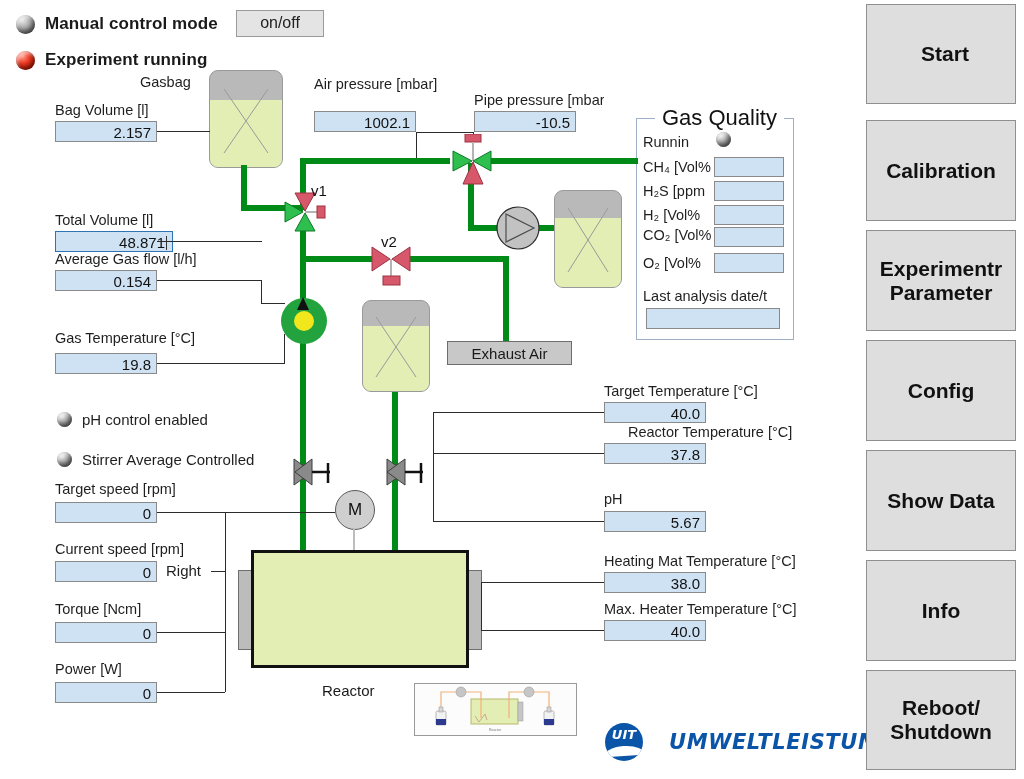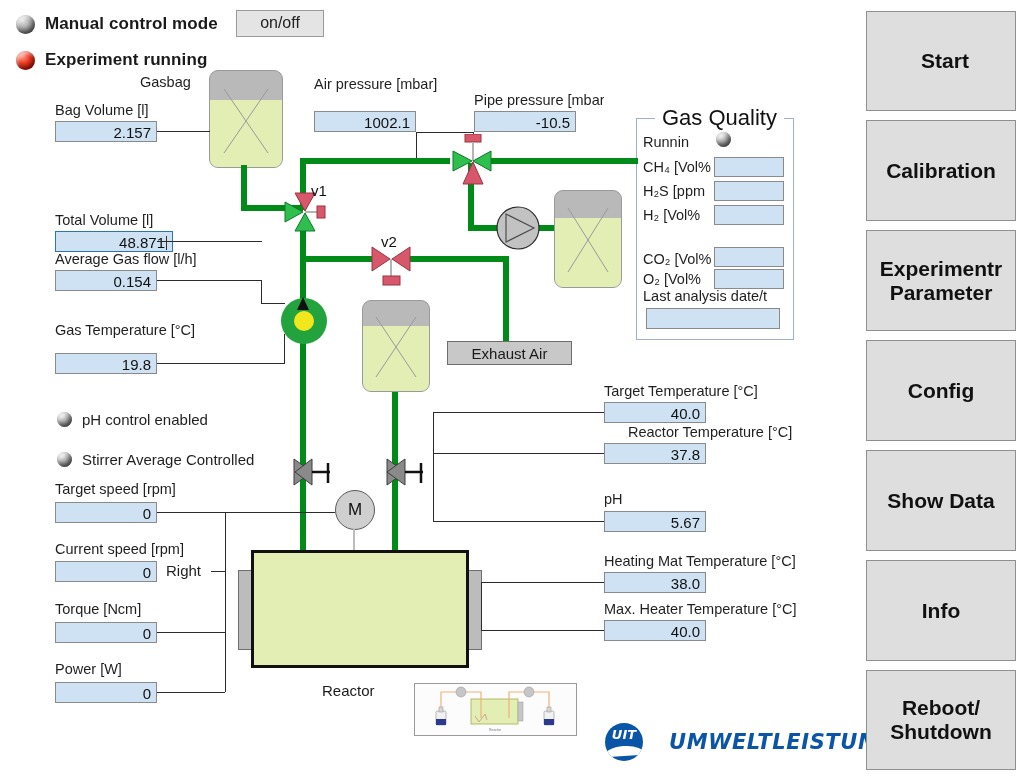--- a/index.html
+++ b/index.html
@@ -151,21 +151,21 @@
 <div class="abs fld-label" style="left:55px;top:212px;">Total Volume [l]</div>
 <div class="abs fld-box focused" style="left:55px;top:231px;width:118px;">48.871<span class="caret"></span></div>
 <div class="wire" style="left:157px;top:241px;width:105px;height:1px;"></div>
 
 <div class="abs fld-label" style="left:55px;top:251px;">Average Gas flow [l/h]</div>
 <div class="abs fld-box" style="left:55px;top:270px;width:102px;">0.154</div>
 <div class="wire" style="left:157px;top:280px;width:105px;height:1px;"></div>
 <div class="wire" style="left:261px;top:280px;width:1px;height:24px;"></div>
 <div class="wire" style="left:261px;top:303px;width:24px;height:1px;"></div>
 
-<div class="abs fld-label" style="left:55px;top:322px;">Gas Temperature [°C]</div>
+<div class="abs fld-label" style="left:55px;top:330px;">Gas Temperature [°C]</div>
 <div class="abs fld-box" style="left:55px;top:353px;width:102px;">19.8</div>
 <div class="wire" style="left:157px;top:363px;width:128px;height:1px;"></div>
 <div class="wire" style="left:284px;top:334px;width:1px;height:30px;"></div>
 
 <div class="gq-frame abs" style="left:636px;top:118px;width:158px;height:222px;"></div>
 <div class="gq-title" style="left:655px;top:105px;">Gas Quality</div>
 
 <div class="abs gq-lbl" style="left:643px;top:134px;">Runnin</div>
 <div class="abs led led-gray led-sm" style="left:716px;top:132px;"></div>
 
@@ -175,21 +175,21 @@
     <div class="gq-box" style="width:70px;height:20px;"></div>
   </div>
   <div style="display:flex;align-items:center;height:24px;">
     <div class="gq-lbl" style="width:71px;">H₂S [ppm</div>
     <div class="gq-box" style="width:70px;height:20px;"></div>
   </div>
   <div style="display:flex;align-items:center;height:24px;">
     <div class="gq-lbl" style="width:71px;">H₂ [Vol%</div>
     <div class="gq-box" style="width:70px;height:20px;"></div>
   </div>
-  <div style="display:flex;align-items:flex-end;height:24px;margin-top:16px;">
+  <div style="display:flex;align-items:flex-start;height:24px;">
     <div class="gq-lbl" style="width:71px;">CO₂ [Vol%</div>
     <div class="gq-box" style="width:70px;height:20px;"></div>
   </div>
   <div style="display:flex;align-items:center;height:24px;">
     <div class="gq-lbl" style="width:71px;">O₂ [Vol%</div>
     <div class="gq-box" style="width:70px;height:20px;"></div>
   </div>
 </div>
 
 <div class="abs gq-lbl" style="left:643px;top:288px;width:142px;">Last analysis date/t</div>
@@ -374,19 +374,19 @@
 </div>
 
 <div class="abs" style="left:605px;top:723px;display:flex;align-items:center;gap:26px;">
   <div class="logo-mark">
     <div class="uit">UIT</div>
     <div class="wave"></div>
   </div>
   <div class="logo-word">UMWELTLEISTUNGEN</div>
 </div>
 
-<div class="navbtn abs" style="left:866px;top:11px;width:150px;height:100px;padding-left:8px;">Start</div>
+<div class="navbtn abs" style="left:866px;top:4px;width:150px;height:100px;padding-left:8px;">Start</div>
 <div class="navbtn abs" style="left:866px;top:120px;width:150px;height:101px;">Calibration</div>
 <div class="navbtn abs" style="left:866px;top:230px;width:150px;height:101px;">Experimentr<br>Parameter</div>
 <div class="navbtn abs" style="left:866px;top:340px;width:150px;height:101px;">Config</div>
 <div class="navbtn abs" style="left:866px;top:450px;width:150px;height:101px;">Show Data</div>
 <div class="navbtn abs" style="left:866px;top:560px;width:150px;height:101px;">Info</div>
 <div class="navbtn abs" style="left:866px;top:670px;width:150px;height:100px;">Reboot/<br>Shutdown</div>
 
 </body></html>

